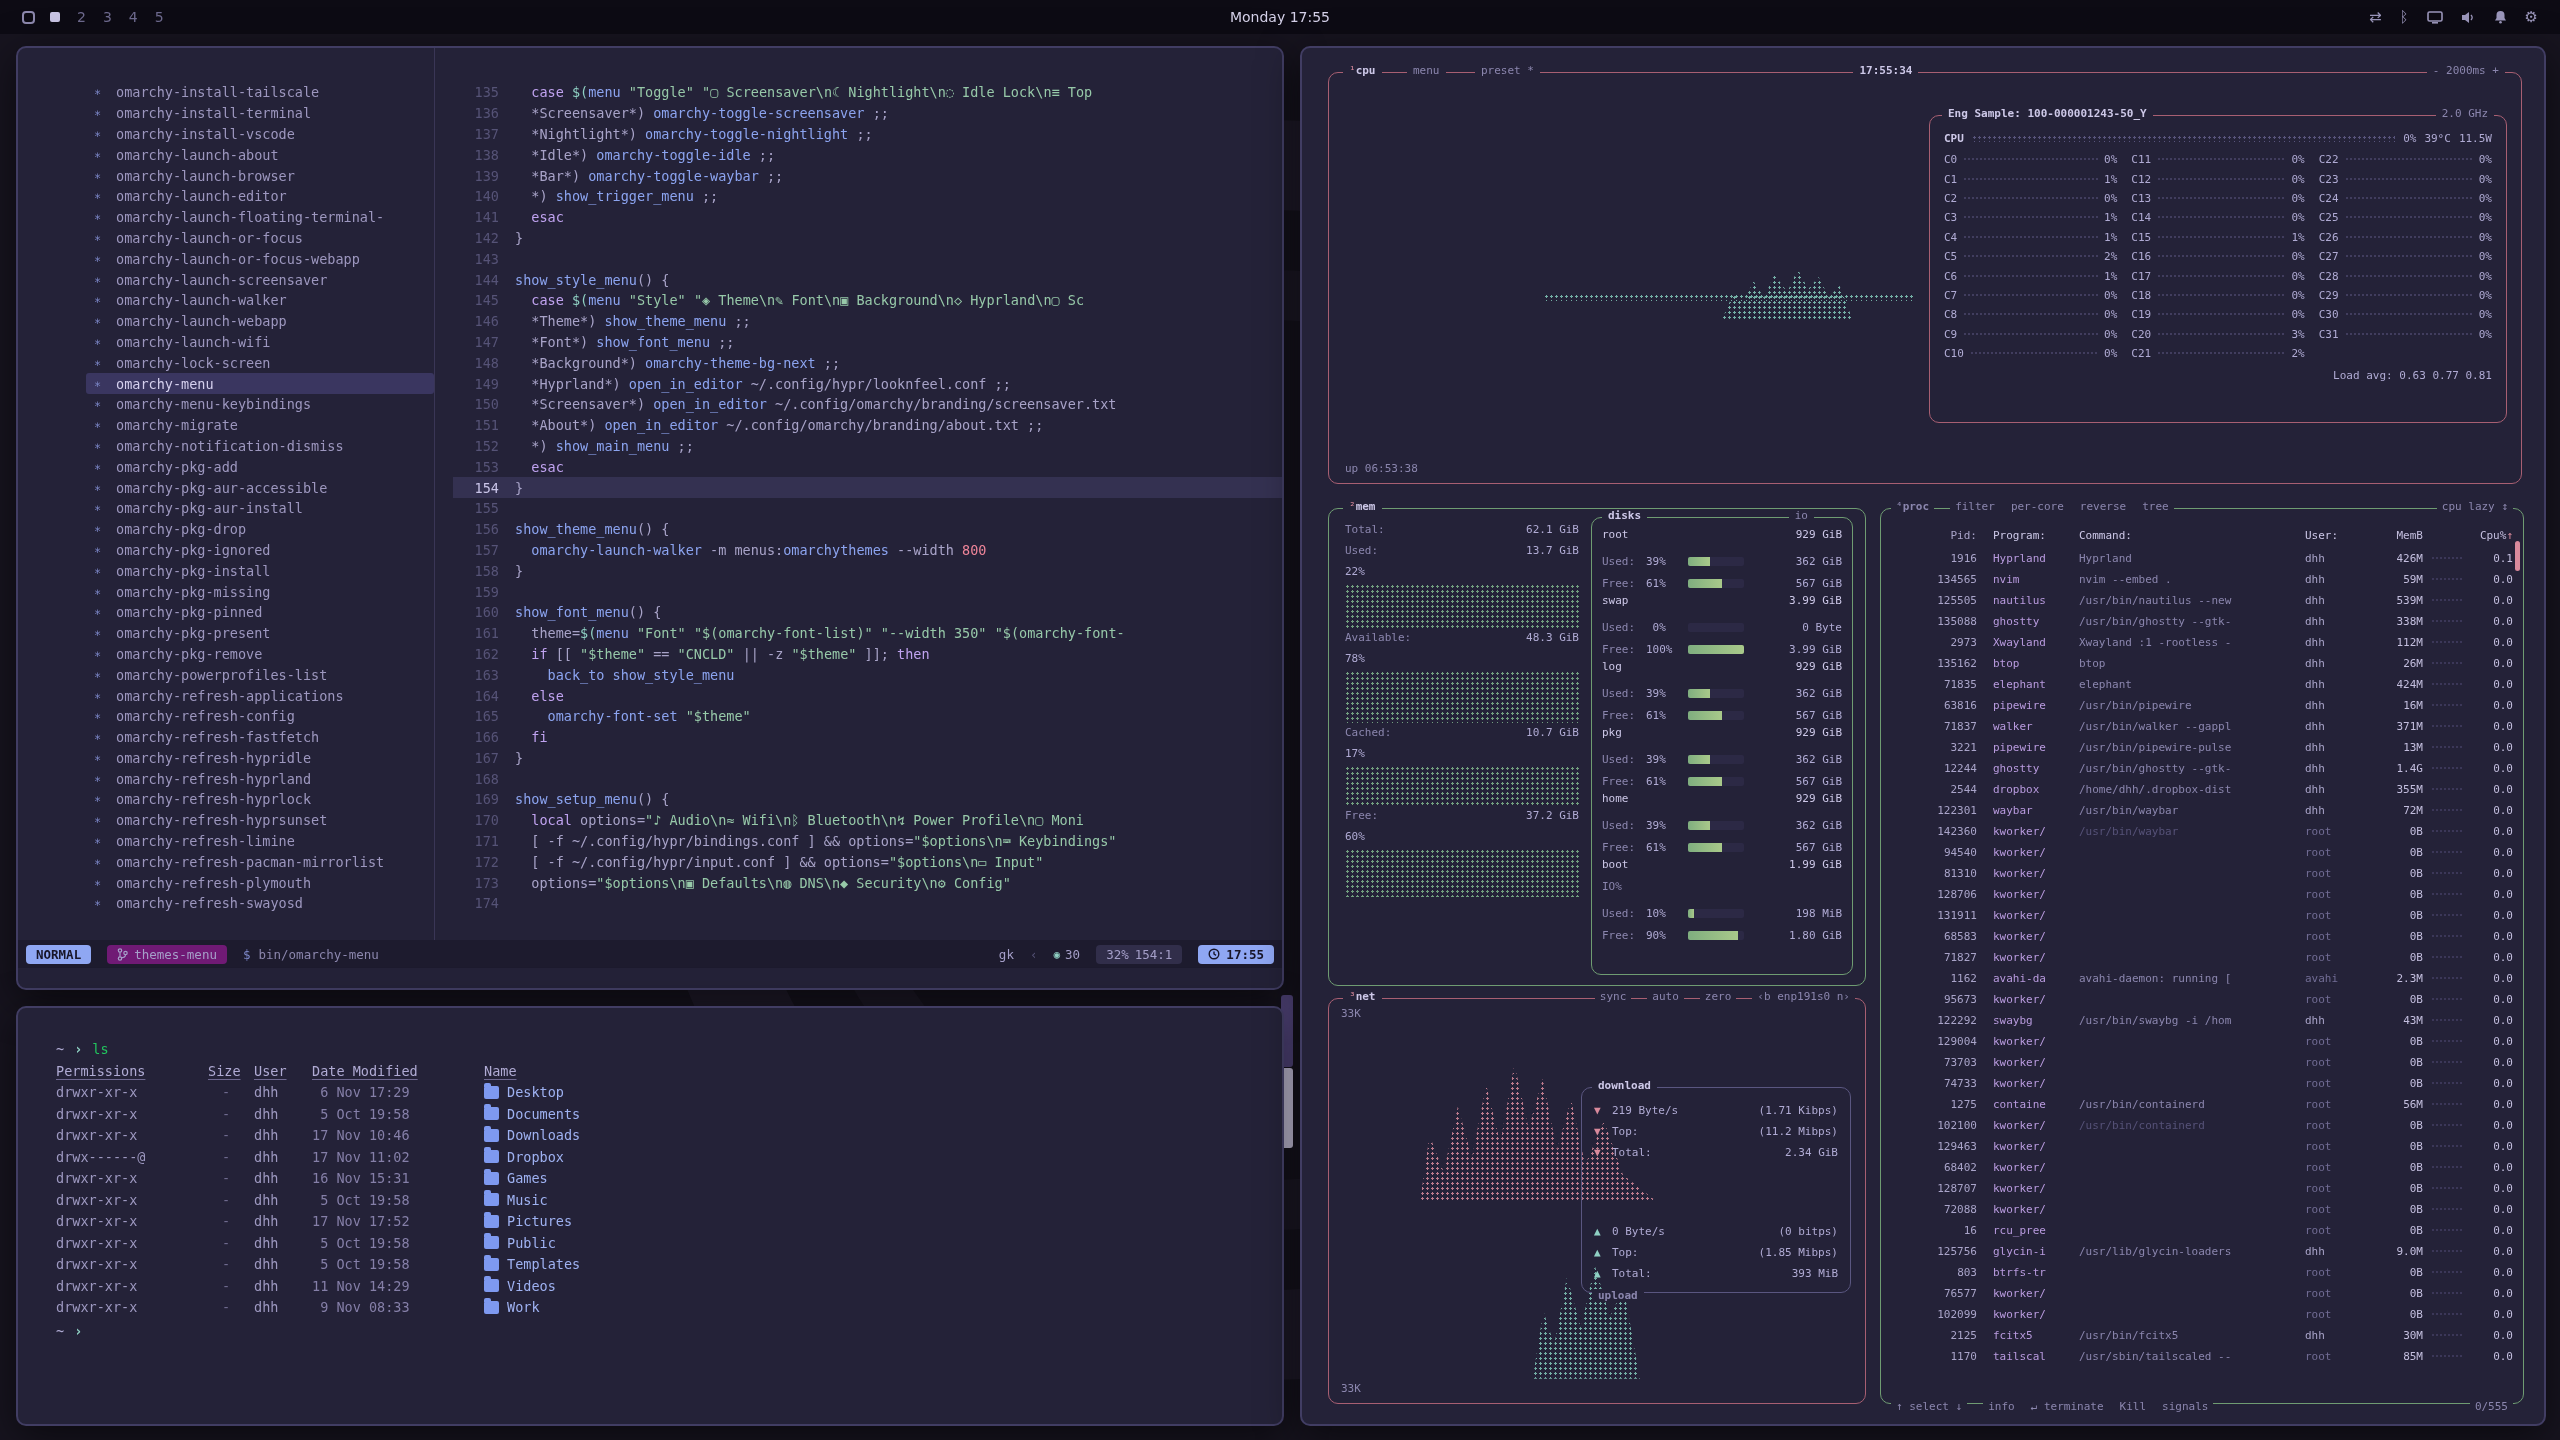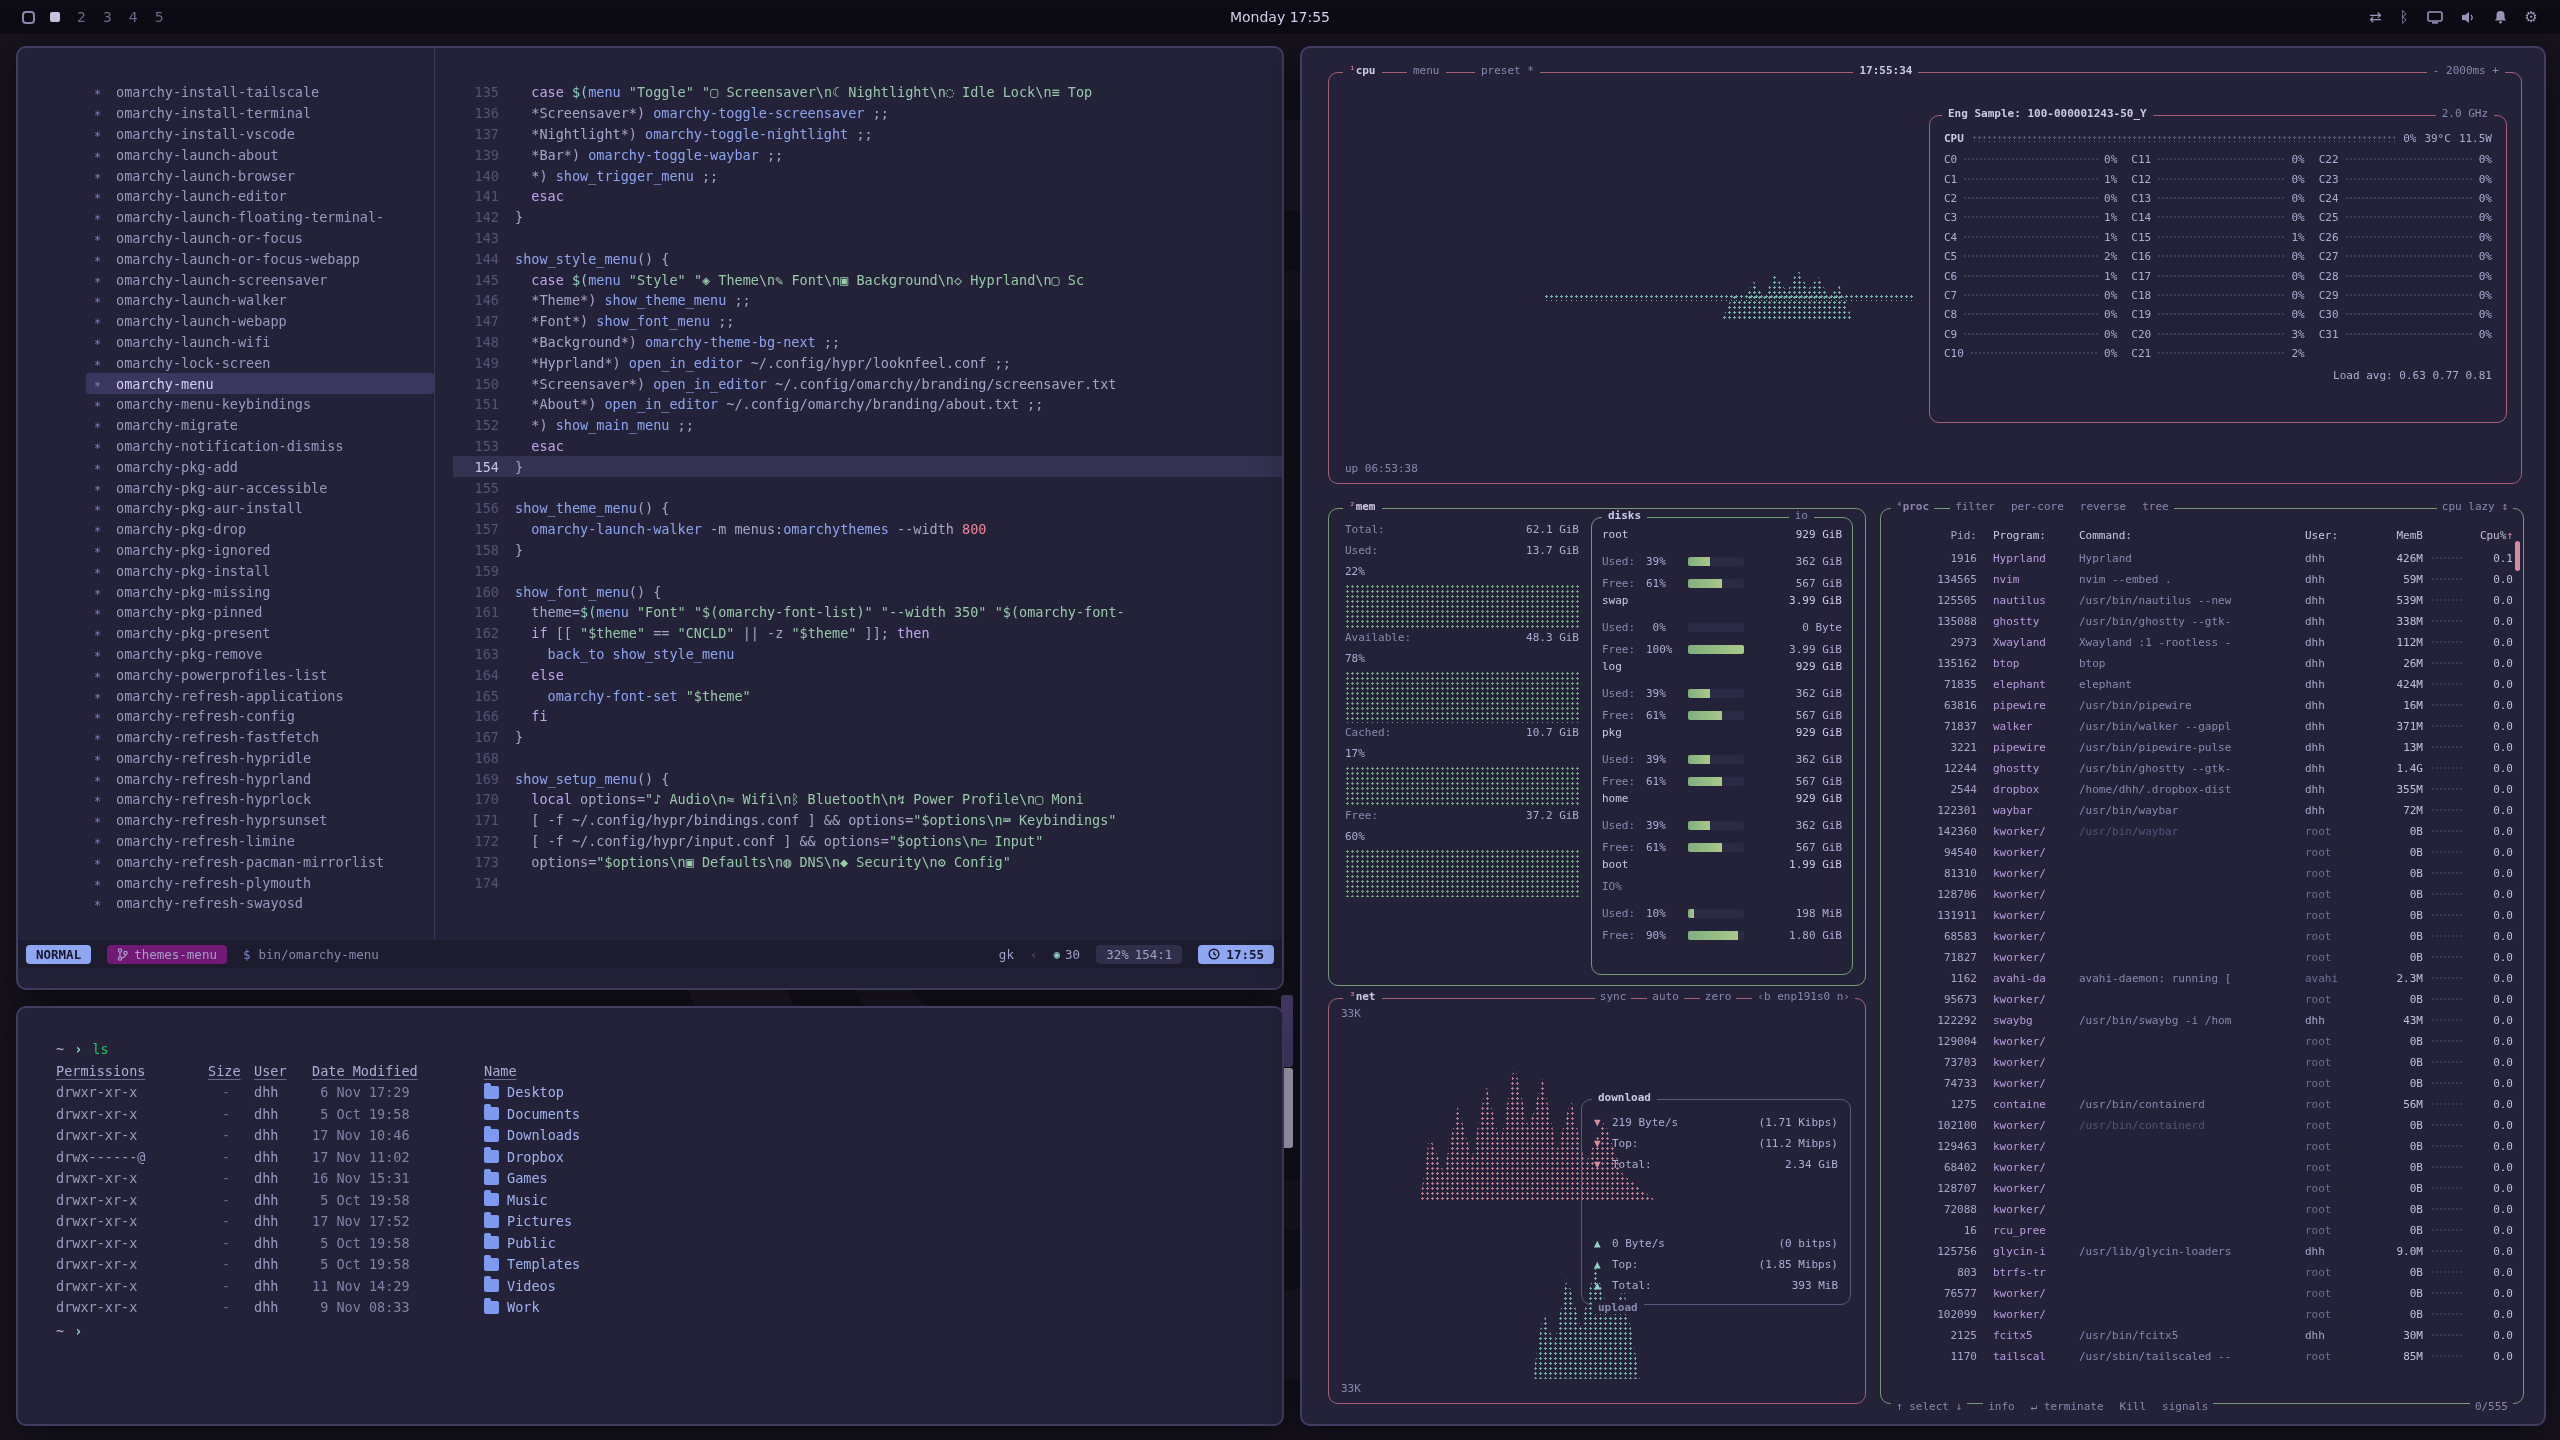--- a/index.html
+++ b/index.html
@@ -129,21 +129,21 @@
   .d-val { flex:1; text-align:right; color:#b0abd4; }
 
   
   #net-box { left:26px; top:950px; width:538px; height:406px; }
   .net-scale-top { position:absolute; left:12px; top:8px; color:#8b86ae; }
   .net-scale-bot { position:absolute; left:12px; bottom:8px; color:#8b86ae; }
   .net-dl { position:absolute; left:17%; top:14%; width:44%; height:36%;
             clip-path:polygon(0 100%,4% 55%,10% 80%,16% 35%,22% 70%,28% 20%,34% 60%,40% 6%,46% 50%,52% 16%,58% 65%,64% 30%,70% 75%,78% 45%,86% 82%,100% 100%); }
   .net-ul { position:absolute; left:38%; bottom:6%; width:20%; height:28%;
             clip-path:polygon(0 100%,10% 40%,20% 70%,32% 10%,45% 55%,58% 0,72% 45%,85% 20%,100% 100%); }
-  #net-panel { left:252px; top:100px; width:270px; height:206px; padding:12px 12px 8px 12px; display:flex; flex-direction:column; justify-content:space-between; }
+  #net-panel { left:252px; top:88px; width:270px; height:206px; padding:12px 12px 8px 12px; display:flex; flex-direction:column; justify-content:space-between; }
   .nrow { display:flex; align-items:center; height:21px; color:#b0abd4; }
   .nrow .na { width:18px; }
   .nrow .na.dn { color:#d98a9c; }
   .nrow .na.up { color:#8fd0c3; }
   .nrow .nv { margin-left:auto; }
 
   
   #proc-box { left:578px; top:460px; width:644px; height:896px; padding:16px 10px 12px 10px; }
   .phead, .prow { display:grid; grid-template-columns:92px 96px 226px 60px 58px 1fr 42px; align-items:center; height:21px; }
   .phead { color:#cdc8e8; margin-bottom:2px; }
@@ -423,20 +423,24 @@
         <div class="crow">
           <span class="lnum">136</span>
           <span class="ltext">  *Screensaver*) <span class="f">omarchy-toggle-screensaver</span> ;;</span>
         </div>
 
         <div class="crow">
           <span class="lnum">137</span>
           <span class="ltext">  *Nightlight*) <span class="f">omarchy-toggle-nightlight</span> ;;</span>
         </div>
 
+        <div class="crow">
+          <span class="lnum">138</span>
+          <span class="ltext">  *Idle*) <span class="f">omarchy-toggle-idle</span> ;;</span>
+        </div>
 
         <div class="crow">
           <span class="lnum">139</span>
           <span class="ltext">  *Bar*) <span class="f">omarchy-toggle-waybar</span> ;;</span>
         </div>
 
         <div class="crow">
           <span class="lnum">140</span>
           <span class="ltext">  *) <span class="f">show_trigger_menu</span> ;;</span>
         </div>

